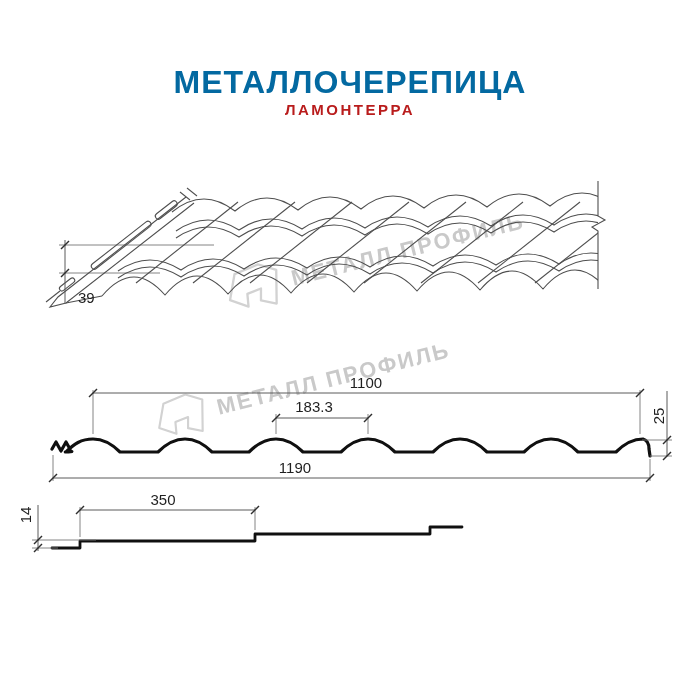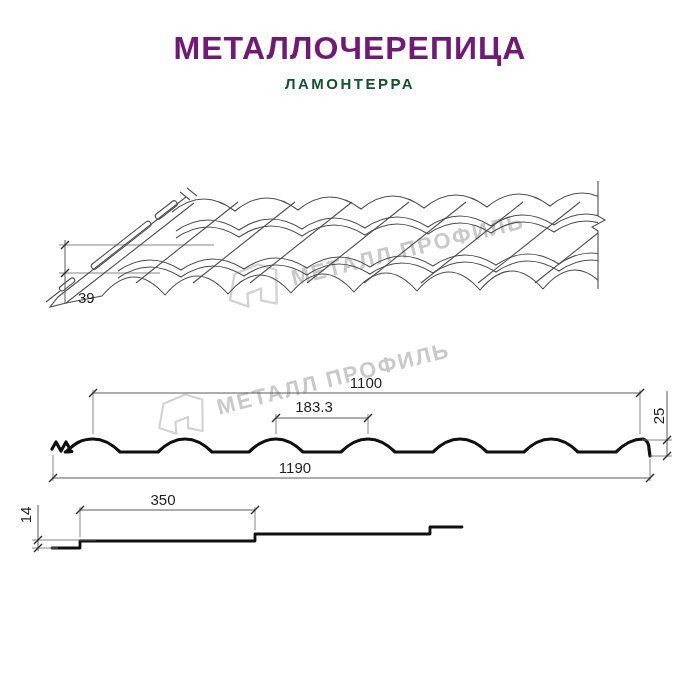--- a/index.html
+++ b/index.html
@@ -1,20 +1,20 @@
 <!DOCTYPE html>
 <html><head>
 <meta charset="utf-8">
 <style>
   html,body{margin:0;padding:0;background:#ffffff;}
   body{width:700px;height:700px;position:relative;font-family:"Liberation Sans",sans-serif;overflow:hidden;}
 
   .header{position:absolute;left:0;top:0;width:700px;text-align:center;z-index:3;}
-  .title{margin-top:30px;font-size:32px;font-weight:800;letter-spacing:1px;color:#701a75;}
-  .subtitle{margin-top:8px;font-size:15px;font-weight:600;letter-spacing:2.5px;color:#14532d;}
+  .title{margin-top:64px;font-size:32px;font-weight:800;letter-spacing:1px;color:#0369a1;}
+  .subtitle{font-size:15px;font-weight:600;letter-spacing:2.5px;color:#b91c1c;}
 
   .watermark{position:absolute;z-index:1;display:flex;align-items:center;gap:10px;
              transform-origin:0 0;transform:rotate(-14deg);pointer-events:none;}
   .watermark .wm-text{font-size:22px;font-weight:700;letter-spacing:2px;color:#c9c9c9;white-space:nowrap;}
   .wm-logo{flex:0 0 auto;}
 
   svg.drawing{position:absolute;left:0;top:0;z-index:2;}
 
   .art{stroke:#4f4f4f;stroke-width:1.1;fill:none;}
   .thick{stroke:#101010;stroke-width:3.2;fill:none;stroke-linejoin:round;stroke-linecap:round;}

